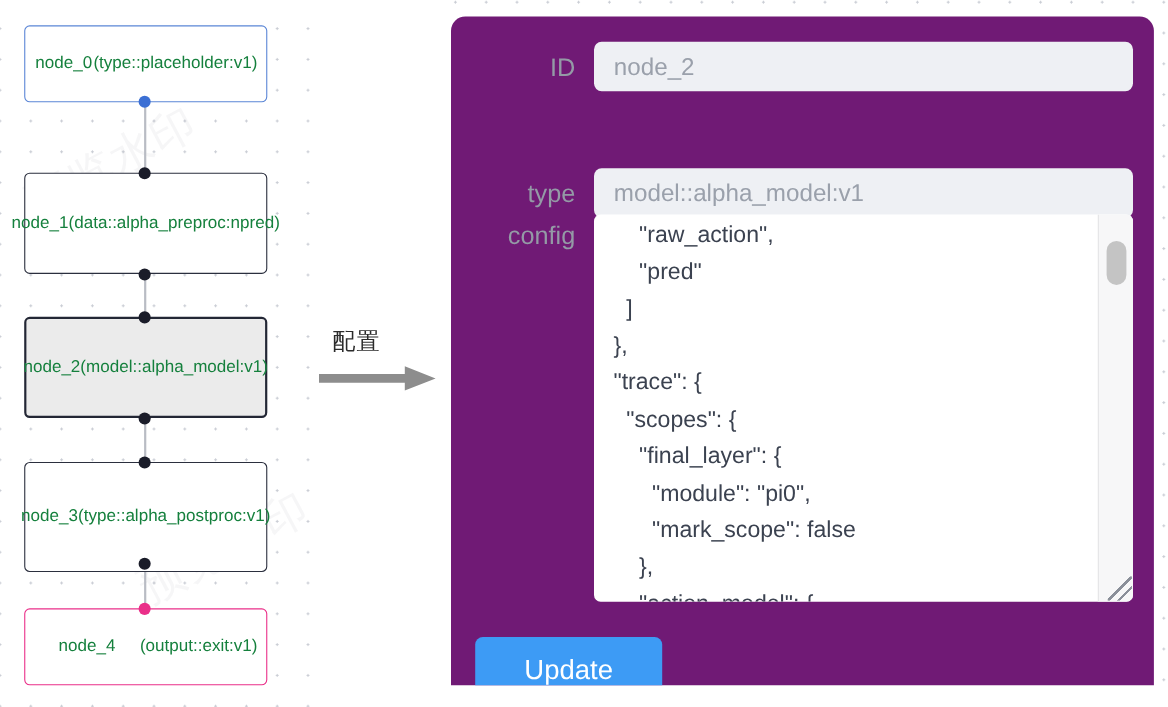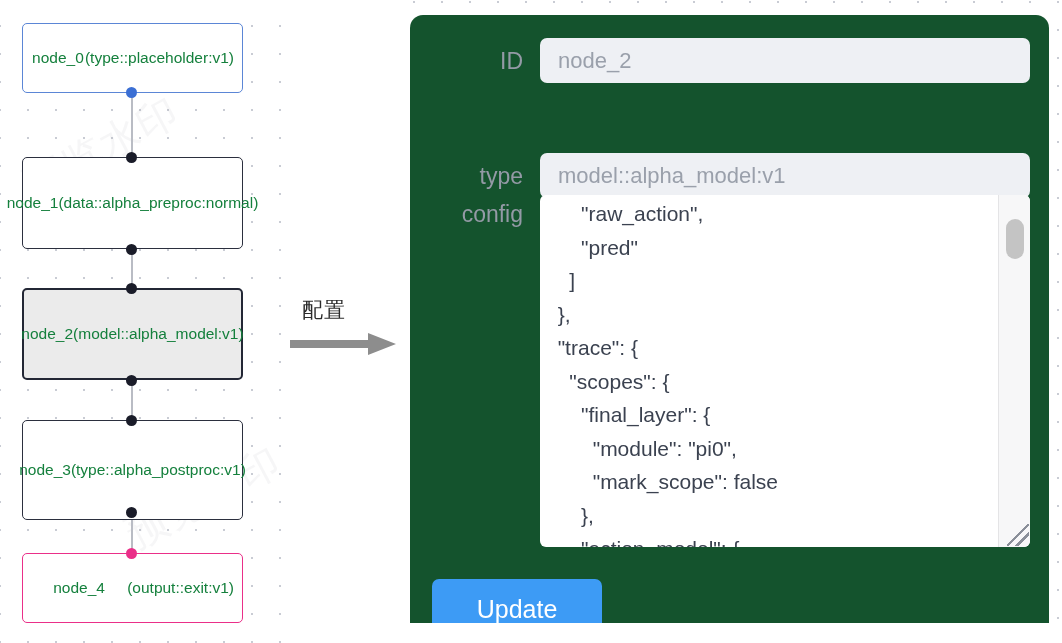--- a/index.html
+++ b/index.html
@@ -105,21 +105,21 @@
     position: absolute;
     left: 2px; top: 36px;
     width: 108px; height: 24px;
   }
 
   
   #panel {
     position: absolute;
     left: 410px; top: 15px;
     width: 639px; height: 608px;
-    background: #14532d;
+    background: #701a75;
     border-radius: 13px 13px 0 0;
     overflow: hidden;
   }
 
   .field-row {
     position: absolute;
     left: 0;
     display: flex;
     align-items: flex-start;
     width: 100%;
@@ -251,21 +251,21 @@
 
     <div class="node is-input" id="node-0">
       <span class="nline">node_0</span>
       <span class="nline">(type::placeholder:v1)</span>
     </div>
     <div class="port blue" style="top:87px;"></div>
 
     <div class="node" id="node-1">
       <span class="nline">node_1</span>
       <span class="nline">(data::alpha_preproc:n</span>
-      <span class="nline">ormal)</span>
+      <span class="nline">pred)</span>
     </div>
     <div class="port" style="top:152px;"></div>
     <div class="port" style="top:244px;"></div>
 
     <div class="node is-selected" id="node-2">
       <span class="nline">node_2</span>
       <span class="nline">(model::alpha_model:v1</span>
       <span class="nline">)</span>
     </div>
     <div class="port" style="top:283px;"></div>

